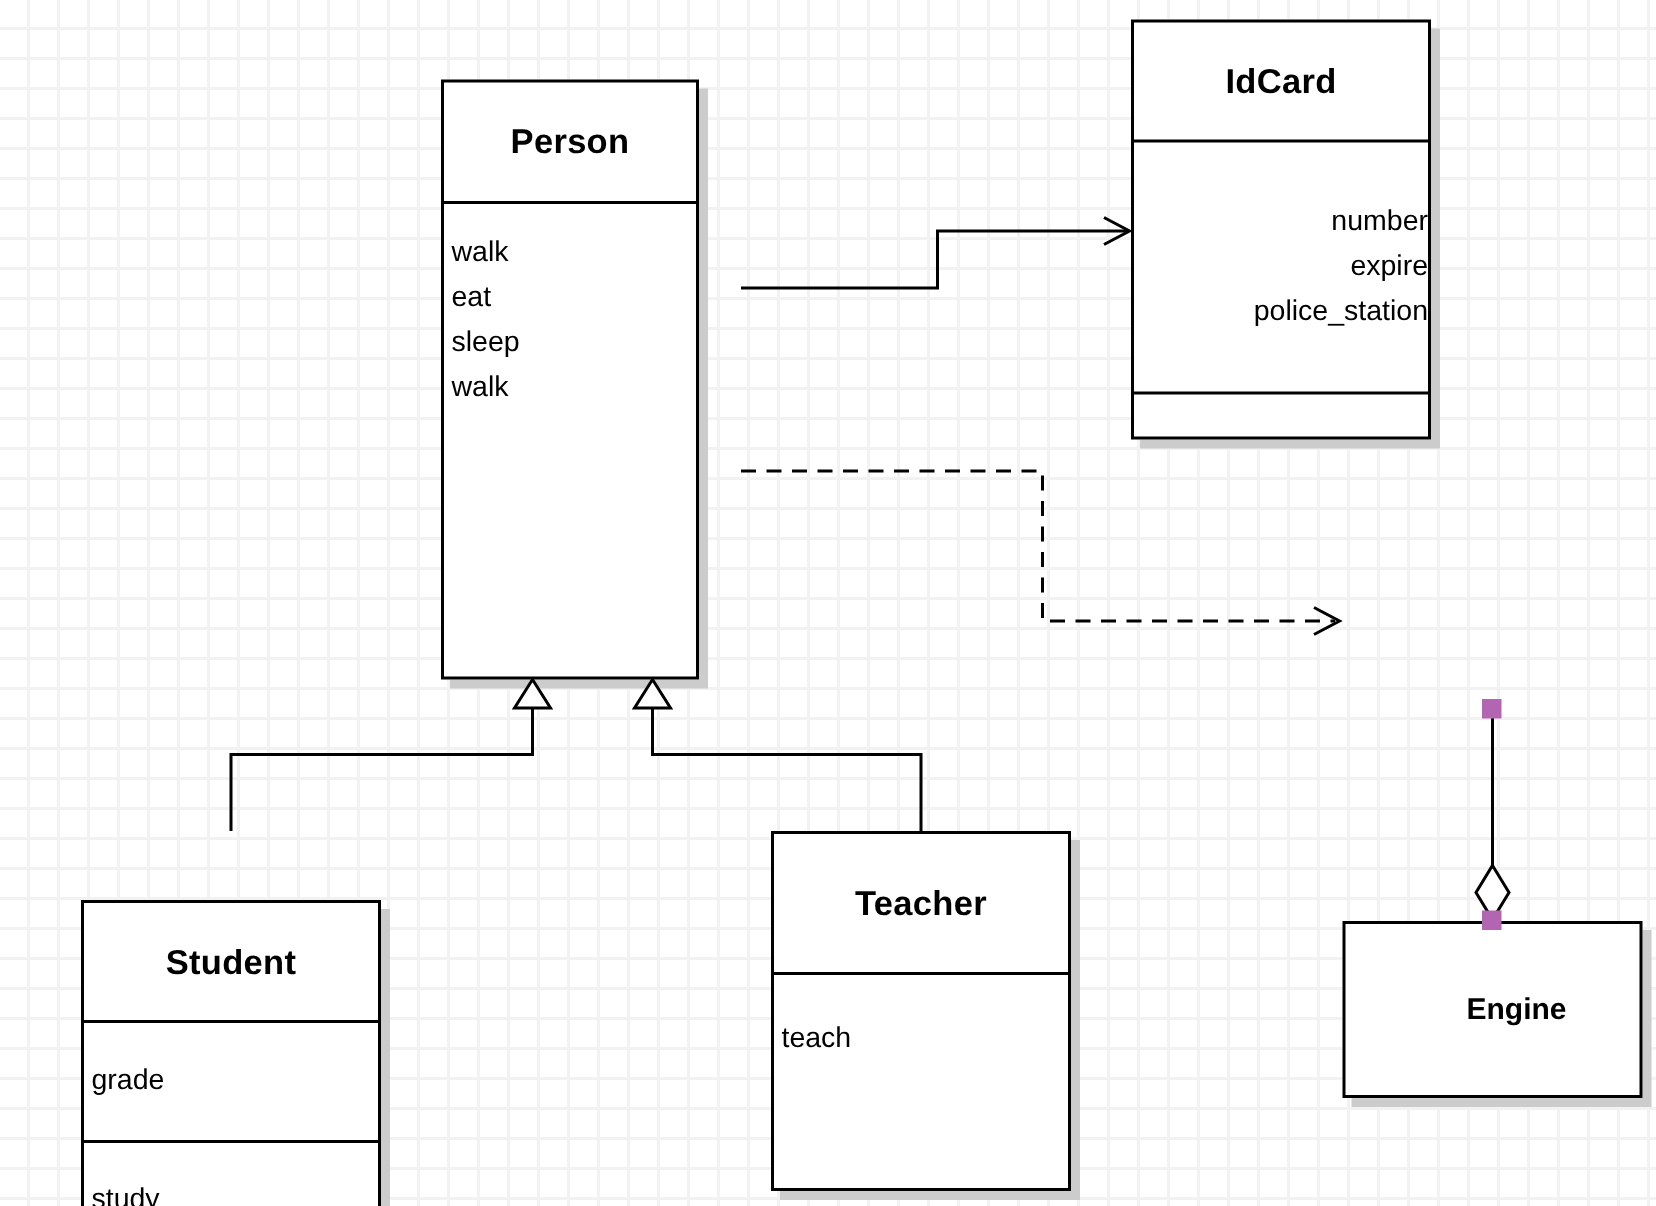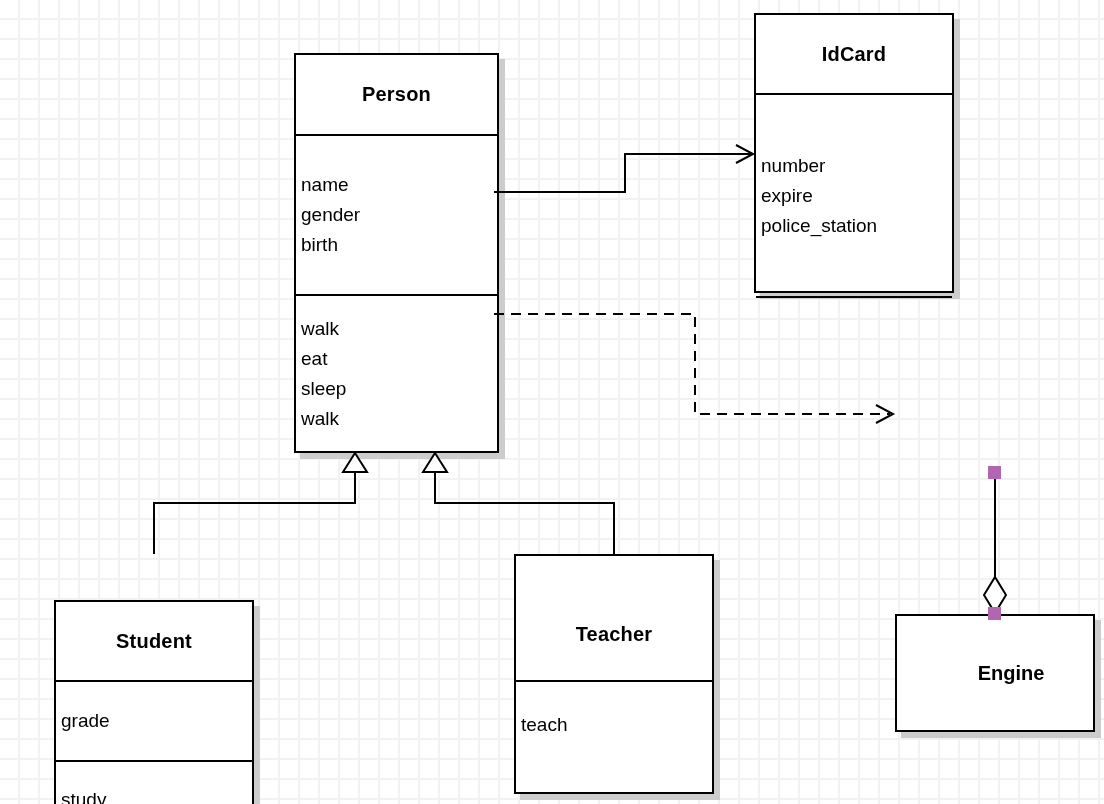--- a/index.html
+++ b/index.html
@@ -27,21 +27,21 @@
     border: 2px solid #000000;
     box-shadow: 6px 6px 0 0 #cccccc;
     color: #000000;
   }
   .uml-title {
     box-sizing: border-box;
     display: flex;
     align-items: center;
     justify-content: center;
     font-weight: bold;
-    font-size: 20px;
+    font-size: 23px;
     letter-spacing: 0.2px;
   }
   .uml-compartment {
     box-sizing: border-box;
     border-top: 2px solid #000000;
     display: flex;
     flex-direction: column;
     justify-content: center;
     padding-left: 5px;
     font-size: 19px;
@@ -62,38 +62,33 @@
     top: 0;
     pointer-events: none;
   }
   #edges .edge { pointer-events: stroke; }
 </style>
 </head>
 <body>
 
 <div id="canvas">
 
-  <div class="uml-class" style="left:294px; top:53px; width:205px; height:400px;">
+  <div class="uml-class" style="left:294px; top:53px; width:172px; height:400px;">
     <div class="uml-title" style="height:79px;">Person</div>
-    <div class="uml-compartment" style="height:160px;">
-      <div class="member">name</div>
-      <div class="member">gender</div>
-      <div class="member">birth</div>
-    </div>
     <div class="uml-compartment" style="height:157px;">
       <div class="member">walk</div>
       <div class="member">eat</div>
       <div class="member">sleep</div>
       <div class="member">walk</div>
     </div>
   </div>
 
   <div class="uml-class" style="left:754px; top:13px; width:200px; height:280px;">
     <div class="uml-title" style="height:78px;">IdCard</div>
-    <div class="uml-compartment" style="height:203px;">
+    <div class="uml-compartment" style="height:168px;text-align:right;">
       <div class="member">number</div>
       <div class="member">expire</div>
       <div class="member">police_station</div>
     </div>
     <div class="uml-compartment" style="height:38px;"></div>
   </div>
 
 
   <div class="uml-class" style="left:895px; top:614px; width:200px; height:118px;padding-left:32px;">
     <div class="uml-single">Engine</div>
@@ -103,21 +98,21 @@
     <div class="uml-title" style="height:78px;">Student</div>
     <div class="uml-compartment" style="height:80px;">
       <div class="member">grade</div>
     </div>
     <div class="uml-compartment" style="height:78px;">
       <div class="member">study</div>
     </div>
   </div>
 
   <div class="uml-class" style="left:514px; top:554px; width:200px; height:240px;">
-    <div class="uml-title" style="height:92px;margin-top:32px;">Teacher</div>
+    <div class="uml-title" style="height:92px;">Teacher</div>
     <div class="uml-compartment" style="height:87px;justify-content:center;">
       <div class="member">teach</div>
     </div>
   </div>
 
   <svg id="edges" width="1104" height="804" viewBox="0 0 1104 804">
 
     <g class="edge" fill="none" stroke="#000000" stroke-width="2">
       <polyline points="494,192 625,192 625,154 752,154"></polyline>
       <path d="M 736 145 L 753 154 L 736 163"></path>

